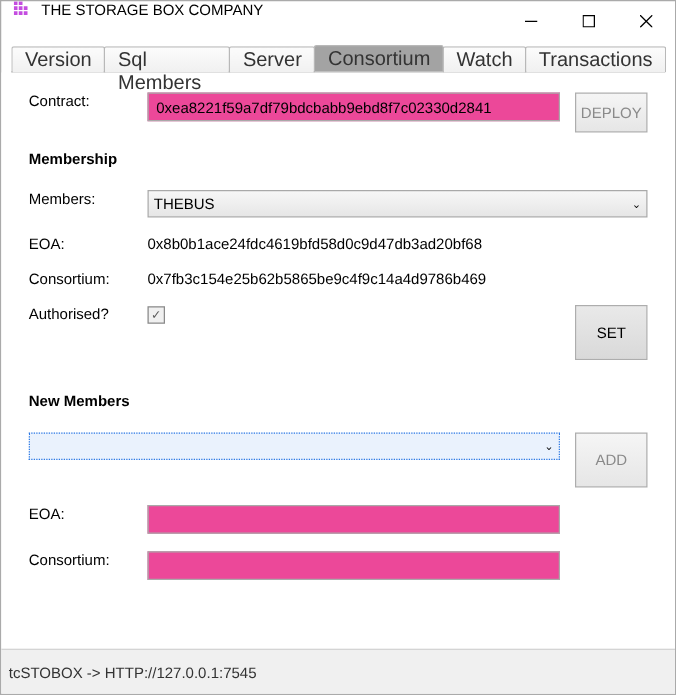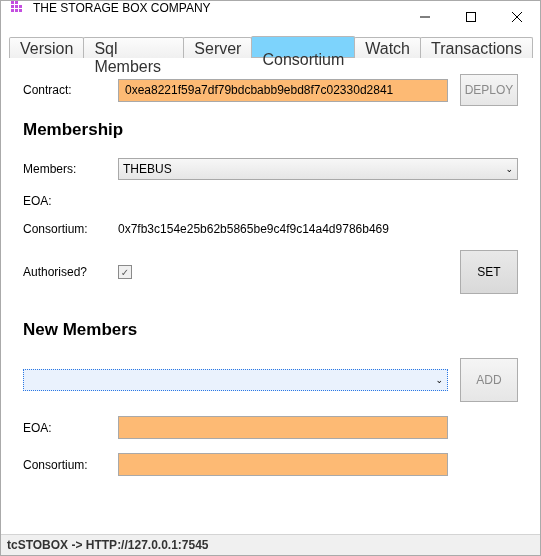--- a/index.html
+++ b/index.html
@@ -6,38 +6,38 @@
     body { width: 541px; height: 556px; background: #fff; border: 1px solid #aaa; display: flex; flex-direction: column; font-size: 12px; color: #000; }
     .titlebar { height: 31px; display: flex; align-items: flex-start; padding: 0 0 0 10px; }
     .app-icon { width: 14px; height: 14px; display: inline-block; margin-right: 8px; }
     .app-icon svg { display: block; }
     .title-text { font-size: 12px; flex: 1; }
     .win-controls { display: flex; height: 100%; }
     .win-btn { width: 46px; height: 100%; display: flex; align-items: center; justify-content: center; background: none; border: none; font-family: inherit; }
     .win-btn svg { display: block; stroke: #000; fill: none; }
     .tabstrip { display: flex; height: 22px; margin: 4px 8px 0 8px; border-bottom: 1px solid #b8b8b8; position: relative; }
     .tab { padding: 2px 10px 3px; border: 1px solid #b8b8b8; border-bottom: none; background: linear-gradient(#fcfcfc,#f0f0f0); margin-right: -1px; font-size: 16px; color: #333; position: relative; top: 1px; border-top-left-radius: 2px; border-top-right-radius: 2px; }
-    .tab.active { background: #7dd3fc; top: 0; padding-top: 14px; padding-bottom: 4px; z-index: 2; }
+    .tab.active { background: #a3a3a3; top: 0; padding-top: 2px; padding-bottom: 4px; z-index: 2; }
     .tab-panel { flex: 1; padding: 16px 22px 10px 22px; background: #fff; }
-    .row { display: flex; align-items: center; margin-bottom: 14px; }
+    .row { display: flex; margin-bottom: 14px; }
     .row .lbl { width: 95px; font-size: 12px; color: #000; }
     .row .field { flex: 1; }
-    .text-input { width: 100%; height: 23px; border: 1px solid #a9a9a9; padding: 2px 6px; font-size: 12px; font-family: inherit; background: #fdba74; outline: none; }
+    .text-input { width: 100%; height: 23px; border: 1px solid #a9a9a9; padding: 2px 6px; font-size: 12px; font-family: inherit; background: #ec4899; outline: none; }
     .select { width: 100%; height: 22px; border: 1px solid #a9a9a9; background: linear-gradient(#f7f7f7,#e6e6e6); font-size: 12px; font-family: inherit; padding: 0 4px; position: relative; display: flex; align-items: center; }
     .select .caret { margin-left: auto; font-size: 9px; }
     .select.focused { border: 1px dotted #2b78e4; background: #eaf2fd; }
     .plain-val { font-size: 12px; color: #000; }
     .btn { height: 44px; width: 58px; border: 1px solid #adadad; background: linear-gradient(#f5f5f5,#e6e6e6); font-size: 12px; font-family: inherit; text-align: center; }
     .btn.big { height: 32px; }
     .btn.disabled { color: #8a8a8a; }
     .btn.set { background: linear-gradient(#e9e9e9,#d9d9d9); }
-    .section-title { font-weight: bold; font-size: 17px; margin: 12px 0 18px 0; }
+    .section-title { font-weight: bold; font-size: 12px; margin: 12px 0 18px 0; }
     .checkbox { width: 14px; height: 14px; border: 1px solid #8a8a8a; background: #f0f0f0; display: inline-flex; align-items: center; justify-content: center; font-size: 10px; color: #5a5a5a; }
     .gap-right { margin-left: 12px; }
-    .statusbar { height: 21px; border-top: 1px solid #d4d4d4; background: #f0f0f0; display: flex; align-items: center; padding: 0 6px; font-size: 12px; color: #333; font-weight: bold; }
+    .statusbar { height: 36px; border-top: 1px solid #d4d4d4; background: #f0f0f0; display: flex; align-items: center; padding: 0 6px; font-size: 12px; color: #333; }
   </style>
 </head>
 <body>
 
 <div class="titlebar">
   <span class="app-icon">
     <svg width="14" height="14" viewBox="0 0 14 14">
         <g fill="#c44de0">
           <rect x="0" y="0" width="3" height="3"></rect>
           <rect x="4" y="0" width="3" height="3"></rect>
@@ -97,20 +97,21 @@
     <div class="field">
       <div class="select">
         <span>THEBUS</span>
         <span class="caret">⌄</span>
       </div>
     </div>
   </div>
 
   <div class="row">
     <span class="lbl">EOA:</span>
+    <span class="plain-val">0x8b0b1ace24fdc4619bfd58d0c9d47db3ad20bf68</span>
   </div>
 
   <div class="row">
     <span class="lbl">Consortium:</span>
     <span class="plain-val">0x7fb3c154e25b62b5865be9c4f9c14a4d9786b469</span>
   </div>
 
   <div class="row" style="margin-bottom:6px;">
     <span class="lbl">Authorised?</span>
     <div class="field">

